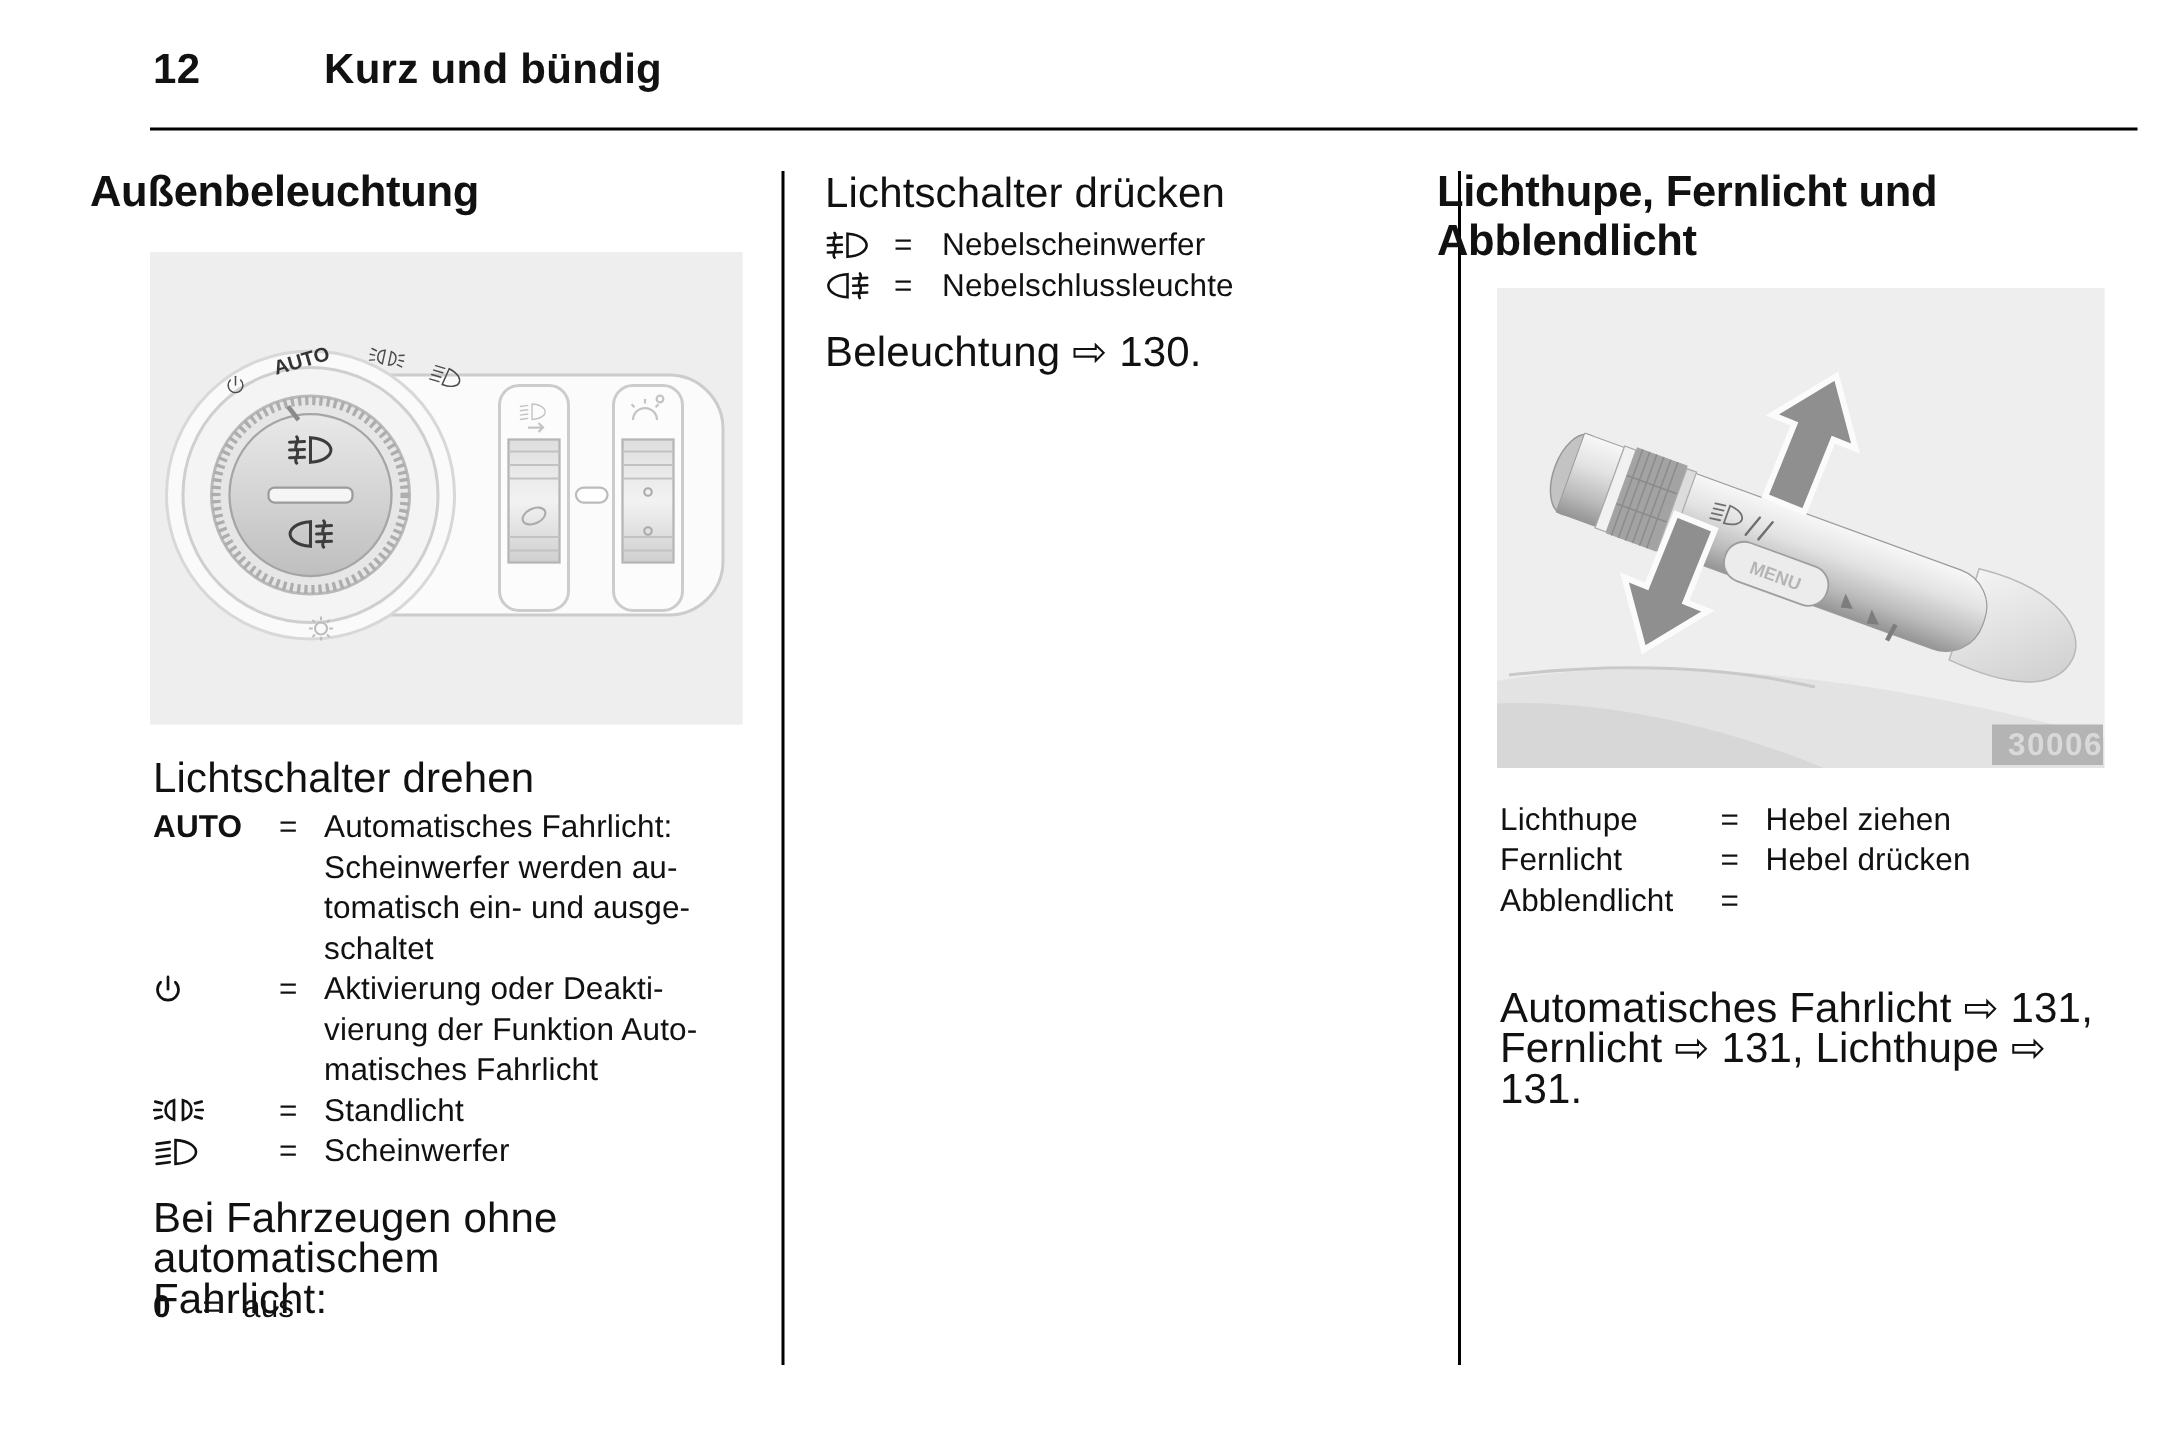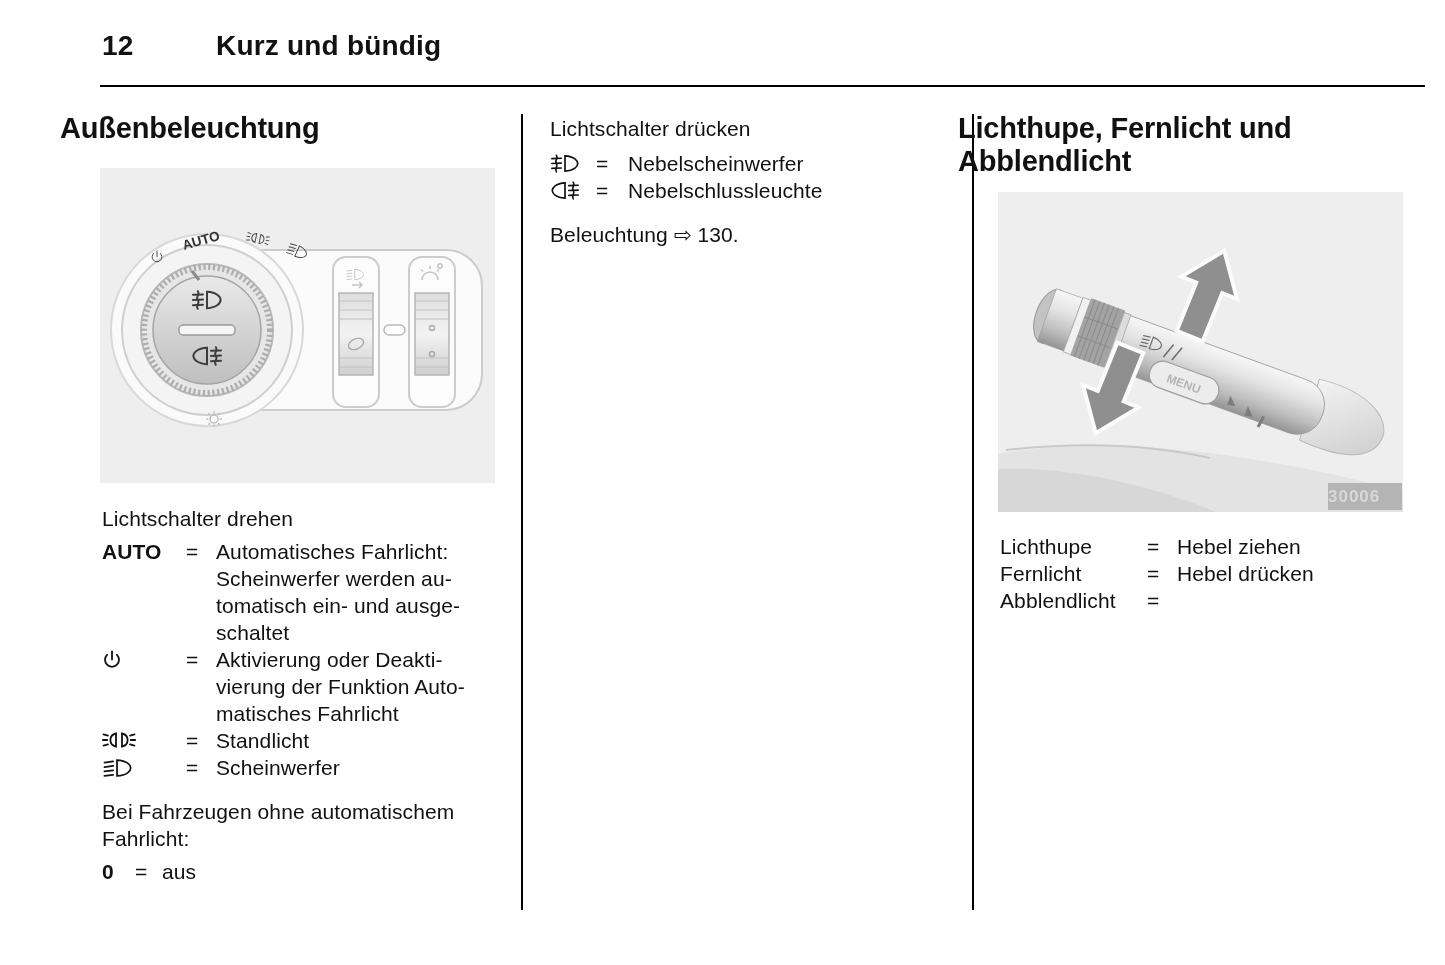--- a/index.html
+++ b/index.html
@@ -3,33 +3,33 @@
 <meta charset="utf-8">
 <style>
   html,body{margin:0;padding:0;background:#fff;}
   .page{position:relative;width:1445px;height:965px;background:#ffffff;overflow:hidden;
         font-family:"Liberation Sans","DejaVu Sans",sans-serif;color:#111;}
   .abs{position:absolute;margin-left:40px;}
   .hdr{font-size:28px;font-weight:bold;letter-spacing:0.2px;}
   .rule{background:#000;height:2px;}
   .vdiv{background:#000;width:2px;}
   h2.colhead{margin:0;font-size:29px;line-height:33px;font-weight:bold;letter-spacing:-0.2px;white-space:pre-line;}
-  .body-txt{font-size:21px;line-height:27px;letter-spacing:0.1px;white-space:pre-line;}
+  .body-txt{font-size:28px;line-height:27px;letter-spacing:0.1px;white-space:pre-line;}
   .figure{background:#eeeeee;}
   .defs{display:grid;font-size:21px;line-height:27px;letter-spacing:0.1px;}
   .defs .desc{white-space:pre-line;}
   .defs .term.bold{font-weight:bold;}
   .g1{grid-template-columns:84px 30px 1fr;}
   .g2{grid-template-columns:46px 32px 1fr;}
   .g3{grid-template-columns:147px 30px 1fr;}
   .g0{grid-template-columns:33px 27px 1fr;}
   .icon-term svg{display:block;margin-top:4px;}
   .sym{stroke:#111;stroke-width:1.8;fill:none;stroke-linecap:round;}
-  .figlabel{position:absolute;background:#b4b4b4;color:#d9d9d9;font-size:17px;font-weight:bold;
-            letter-spacing:1px;text-align:left;line-height:27px;}
+  .figlabel{position:absolute;background:#b4b4b4;color:#d9d9d9;font-size:21px;font-weight:bold;
+            letter-spacing:1px;text-align:right;line-height:27px;}
   svg text{font-family:"Liberation Sans","DejaVu Sans",sans-serif;}
 </style>
 </head>
 <body>
 
 <svg width="0" height="0" style="position:absolute" aria-hidden="true">
   <defs>
     <symbol id="i-power" viewBox="0 0 20 20">
       <path d="M5.1,4.8 A7,7 0 1 0 14.9,4.8" fill="none"></path>
       <line x1="10" y1="1.3" x2="10" y2="9.5"></line>
@@ -318,14 +318,16 @@
     <div class="desc">Hebel ziehen</div>
 
     <div class="term">Fernlicht</div>
     <div class="eq">=</div>
     <div class="desc">Hebel drücken</div>
 
     <div class="term">Abblendlicht</div>
     <div class="eq">=</div>
   </div>
 
+  <div class="abs body-txt" style="left:960px;top:658px;width:425px;">Automatisches Fahrlicht ⇨ 131,
+Fernlicht ⇨ 131, Lichthupe ⇨ 131.</div>
 
 </div>
 
 </body></html>

